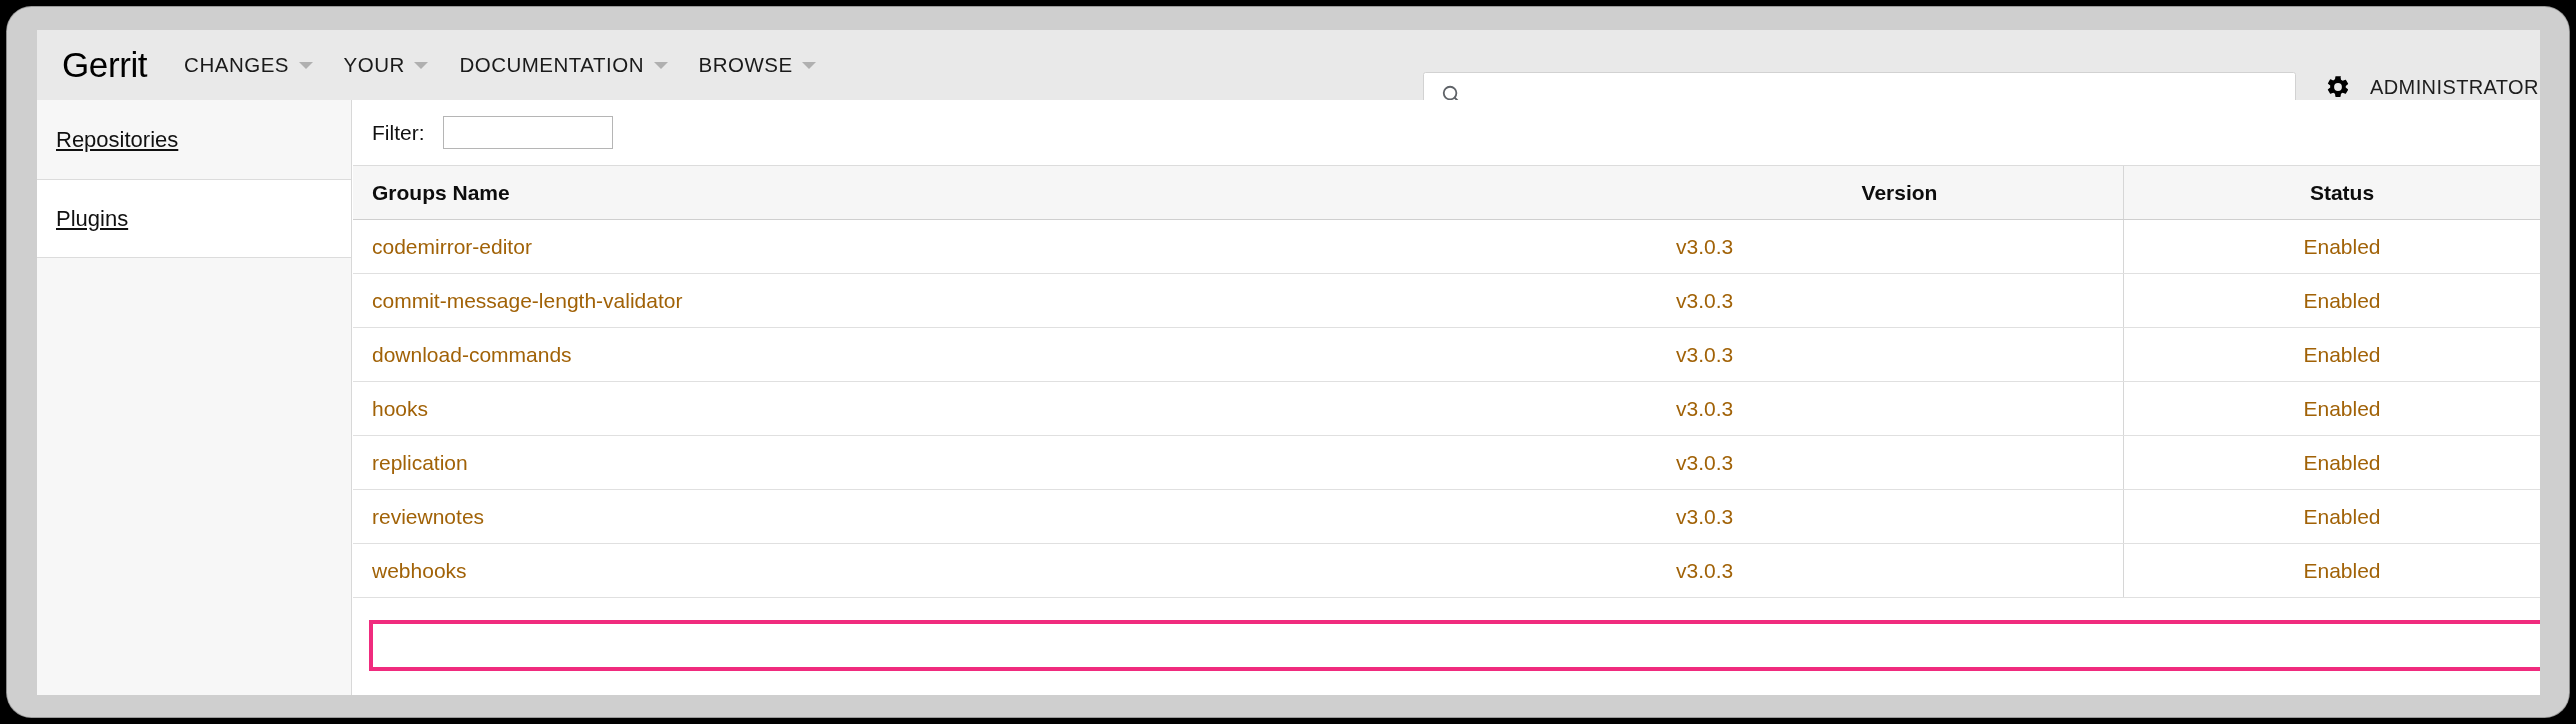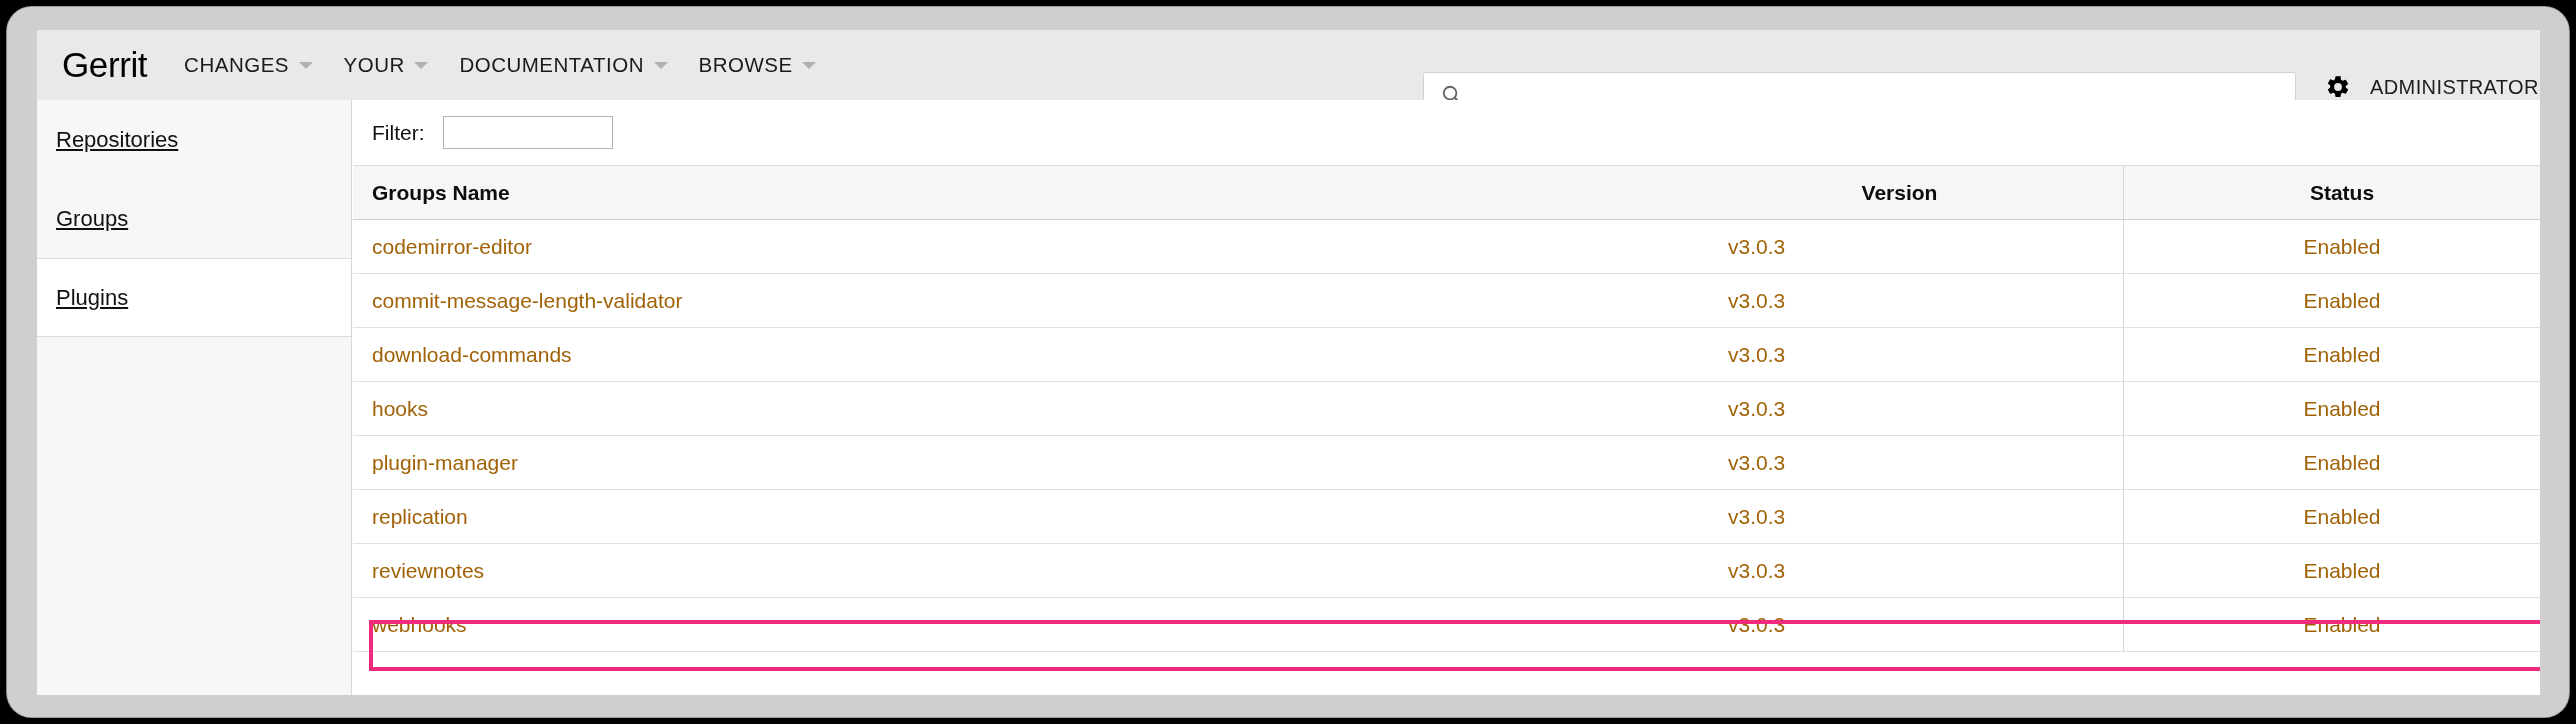--- a/index.html
+++ b/index.html
@@ -218,21 +218,21 @@
     color: #a16207;
     padding: 0;
   }
   .col-name   { width: 1304px; text-align: left;   padding-left: 19px !important; }
   .col-ver    { width: 447px;  text-align: left;   padding-left: 0 !important;    }
   .col-status { width: 436px;  text-align: center; }
   th.col-ver  { text-align: center; }
   th.col-status, td.col-status {
     border-left: 0.9px solid #d6d6d6;
   }
-  .ver-inner { display: inline-block; margin-left: 52px; }
+  .ver-inner { display: inline-block; }
 
   
   #highlight-box {
     position: absolute;
     left: 332px;
     top: 590px;
     width: 2204px;
     height: 51px;
     border: 4.4px solid #f02b7e;
     box-sizing: border-box;
@@ -281,23 +281,20 @@
       </svg>
       <span id="admin-label">ADMINISTRATOR</span>
     </div>
 
     <div id="body-area">
 
       <div id="sidebar">
         <div class="side-item">
           <span class="side-link">Repositories</span>
         </div>
-        <div class="side-item">
-          <span class="side-link">Groups</span>
-        </div>
         <div class="side-item selected">
           <span class="side-link">Plugins</span>
         </div>
       </div>
 
       <div id="content">
 
         <div id="filter-row">
           <span id="filter-label">Filter:</span>
           <input id="filter-input" type="text" placeholder="" style="">
@@ -326,25 +323,20 @@
               <td class="col-name">download-commands</td>
               <td class="col-ver"><span class="ver-inner">v3.0.3</span></td>
               <td class="col-status">Enabled</td>
             </tr>
             <tr>
               <td class="col-name">hooks</td>
               <td class="col-ver"><span class="ver-inner">v3.0.3</span></td>
               <td class="col-status">Enabled</td>
             </tr>
             <tr>
-              <td class="col-name">plugin-manager</td>
-              <td class="col-ver"><span class="ver-inner">v3.0.3</span></td>
-              <td class="col-status">Enabled</td>
-            </tr>
-            <tr>
               <td class="col-name">replication</td>
               <td class="col-ver"><span class="ver-inner">v3.0.3</span></td>
               <td class="col-status">Enabled</td>
             </tr>
             <tr>
               <td class="col-name">reviewnotes</td>
               <td class="col-ver"><span class="ver-inner">v3.0.3</span></td>
               <td class="col-status">Enabled</td>
             </tr>
             <tr>

